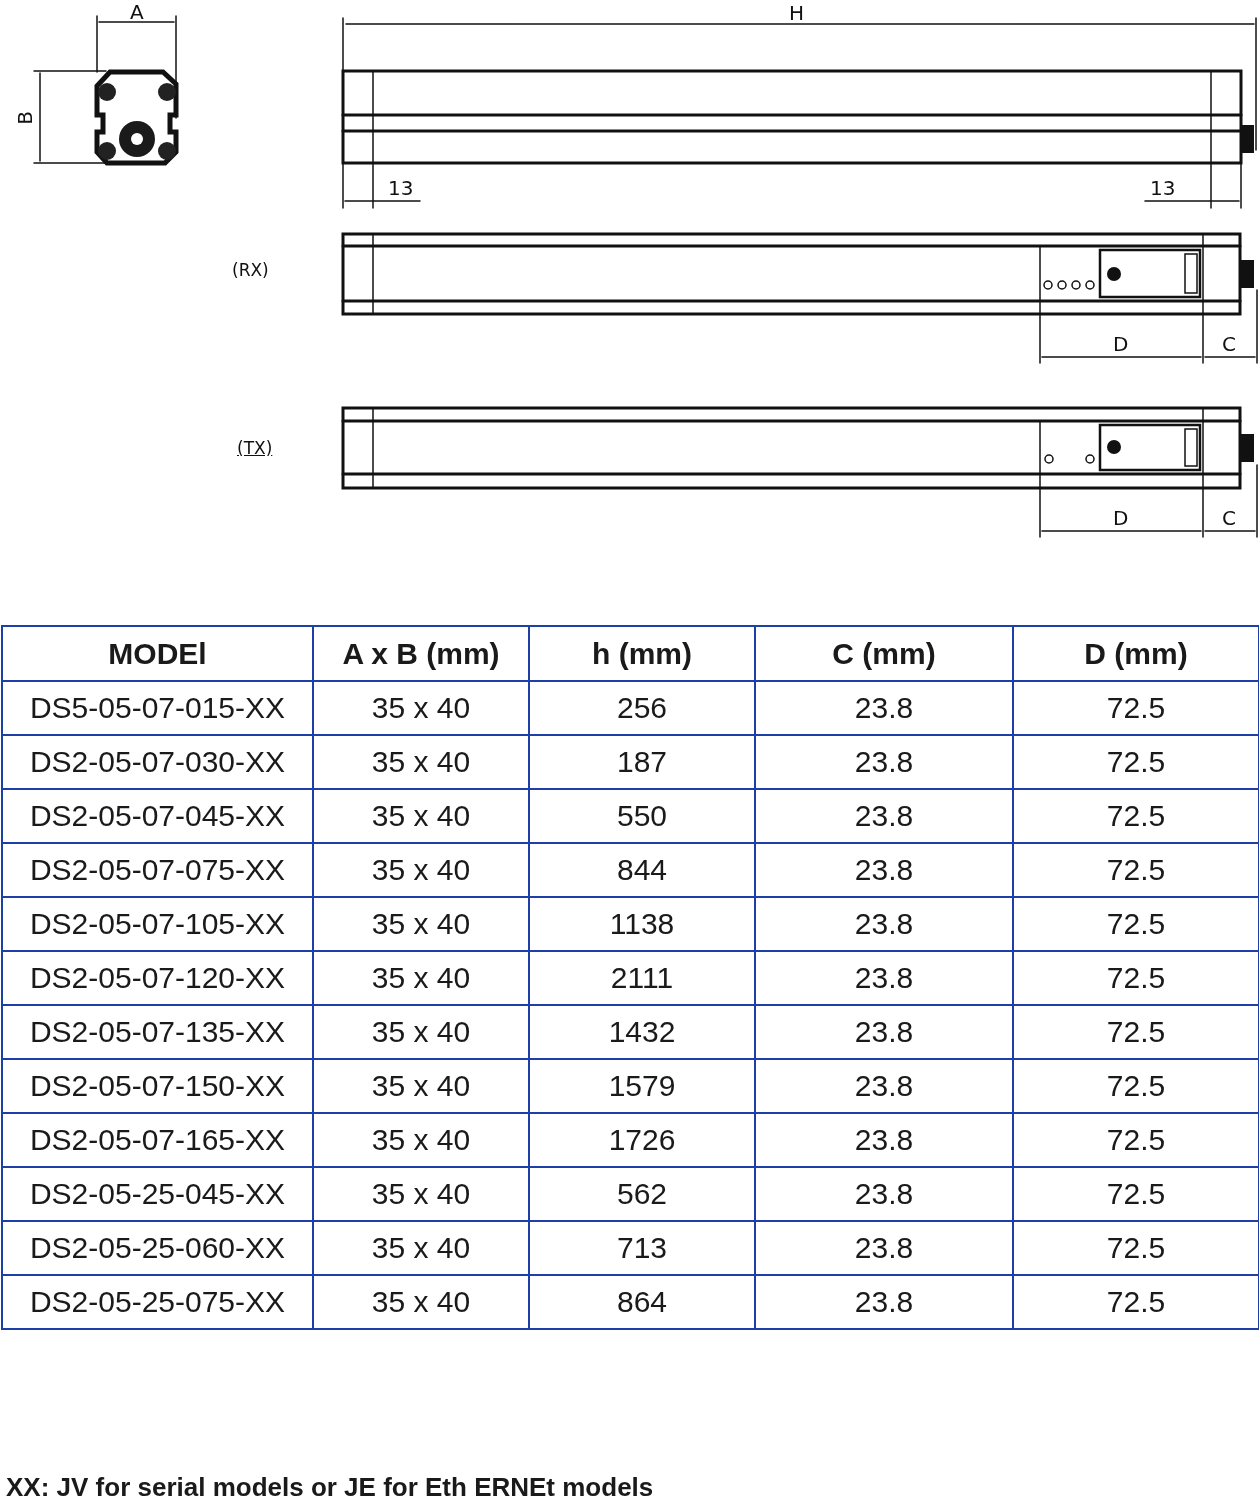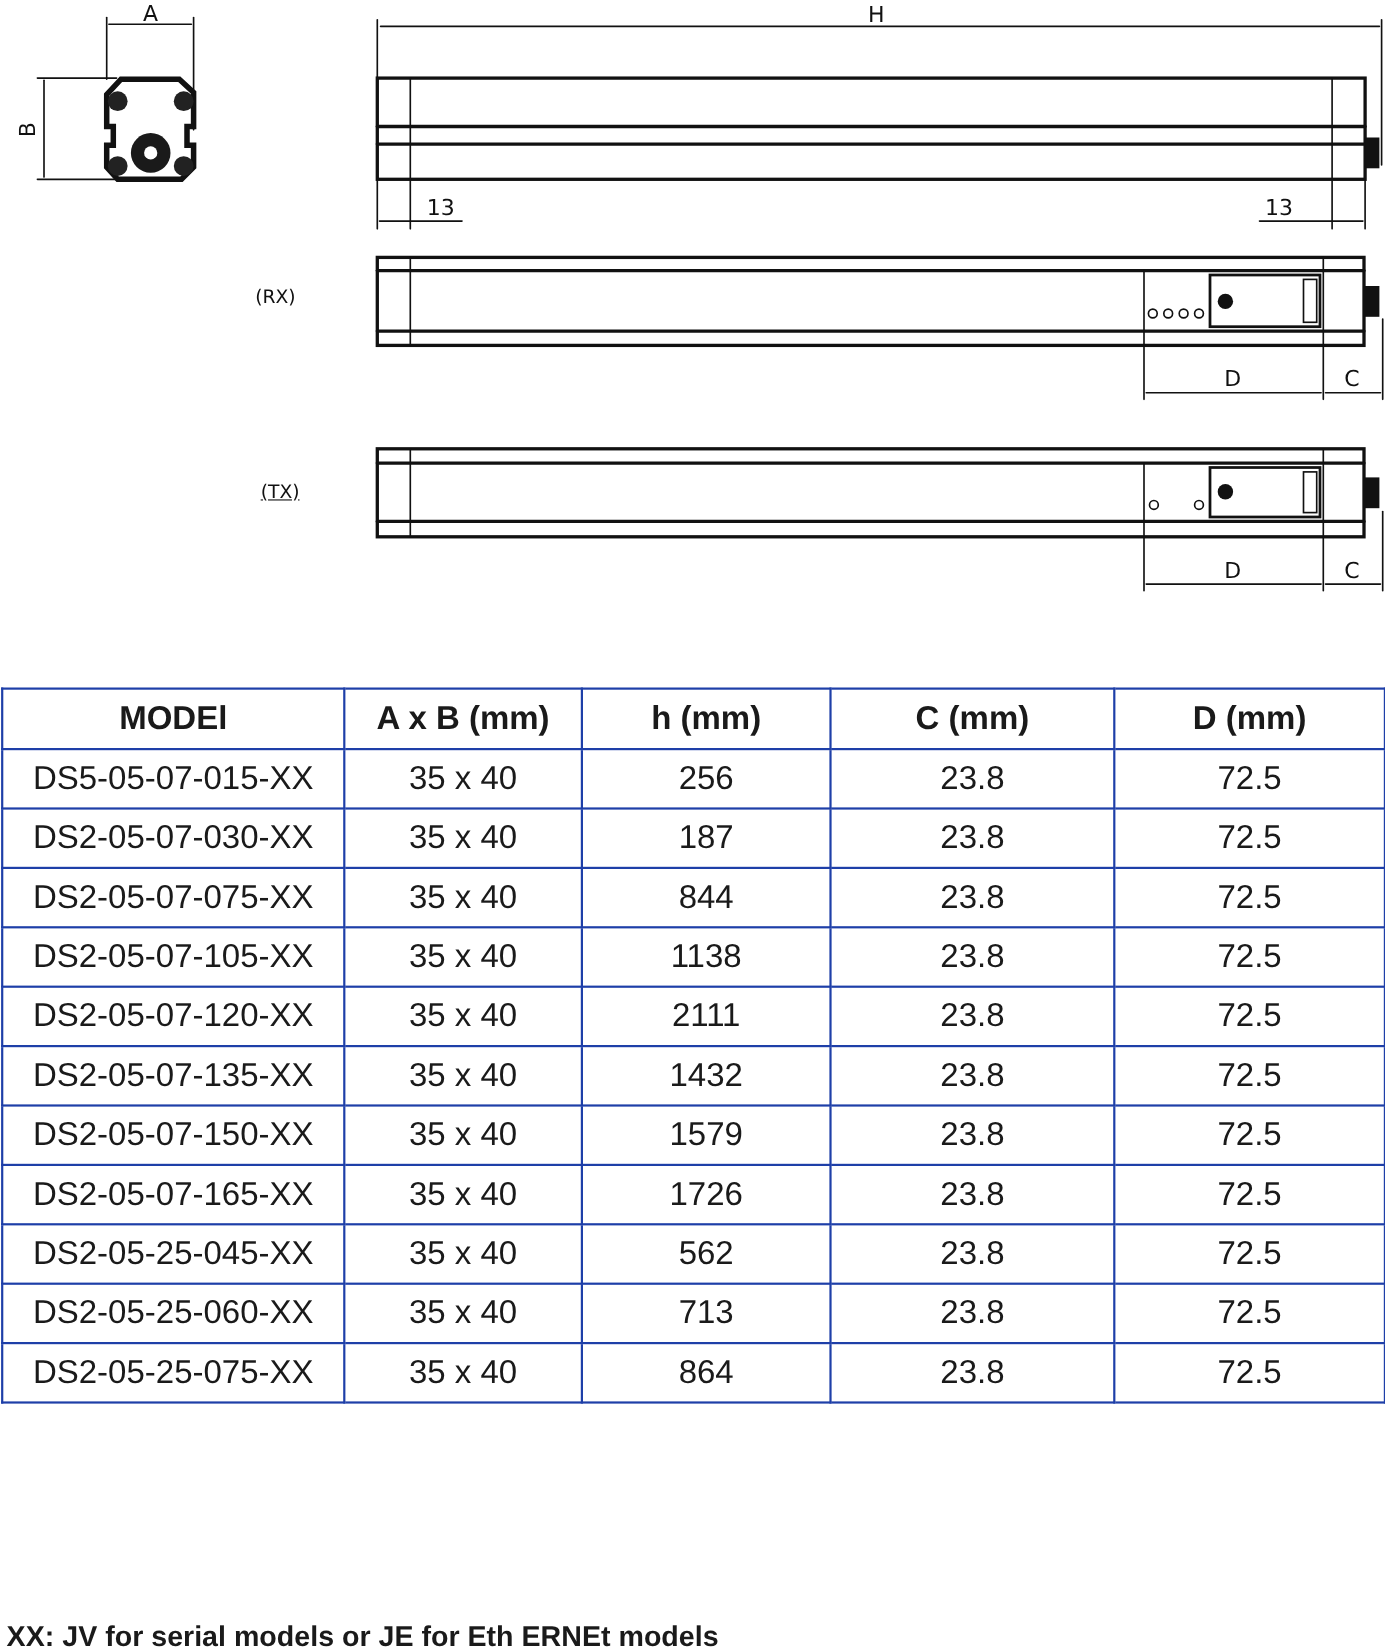--- a/index.html
+++ b/index.html
@@ -143,20 +143,27 @@
         <td>72.5</td>
       </tr>
       <tr>
         <td>DS2-05-07-030-XX</td>
         <td>35 x 40</td>
         <td>187</td>
         <td>23.8</td>
         <td>72.5</td>
       </tr>
       <tr>
+        <td>DS2-05-07-045-XX</td>
+        <td>35 x 40</td>
+        <td>550</td>
+        <td>23.8</td>
+        <td>72.5</td>
+      </tr>
+      <tr>
         <td>DS2-05-07-075-XX</td>
         <td>35 x 40</td>
         <td>844</td>
         <td>23.8</td>
         <td>72.5</td>
       </tr>
       <tr>
         <td>DS2-05-07-105-XX</td>
         <td>35 x 40</td>
         <td>1138</td>

